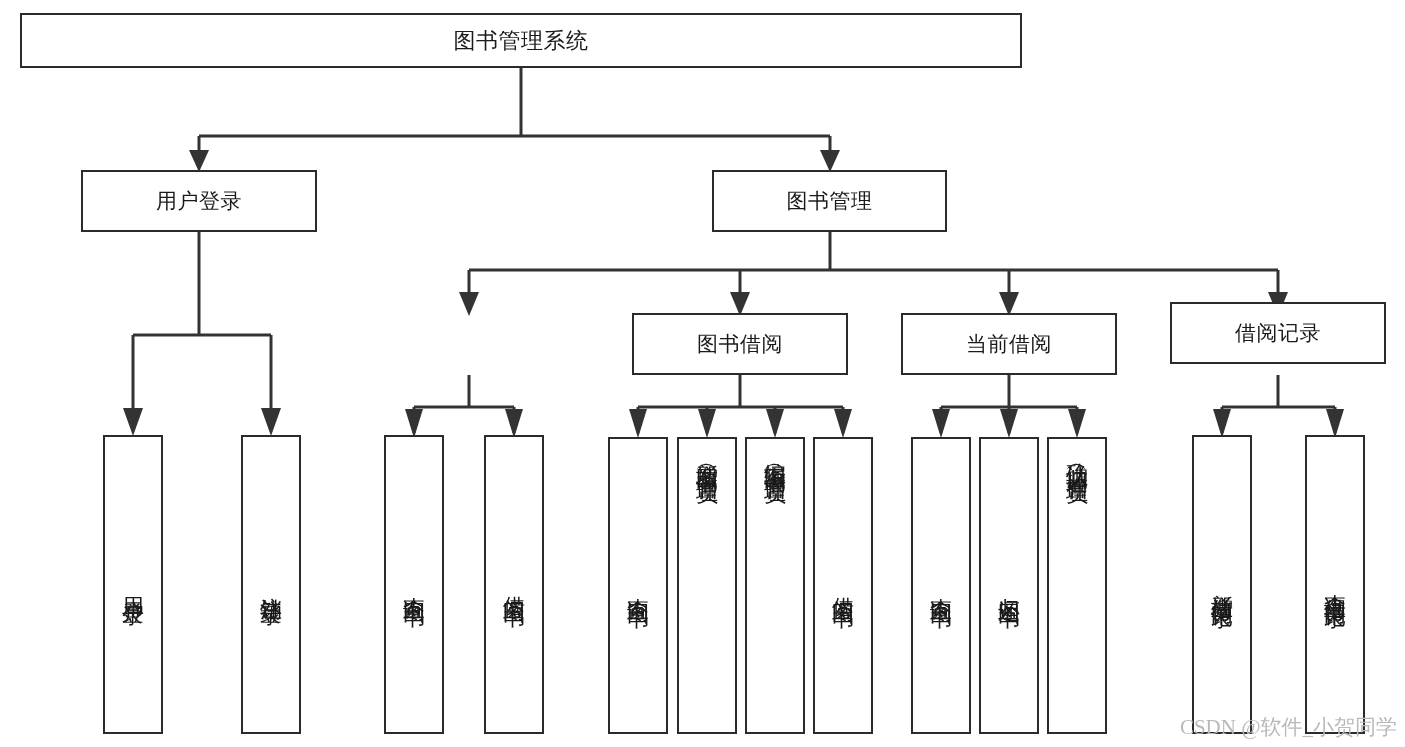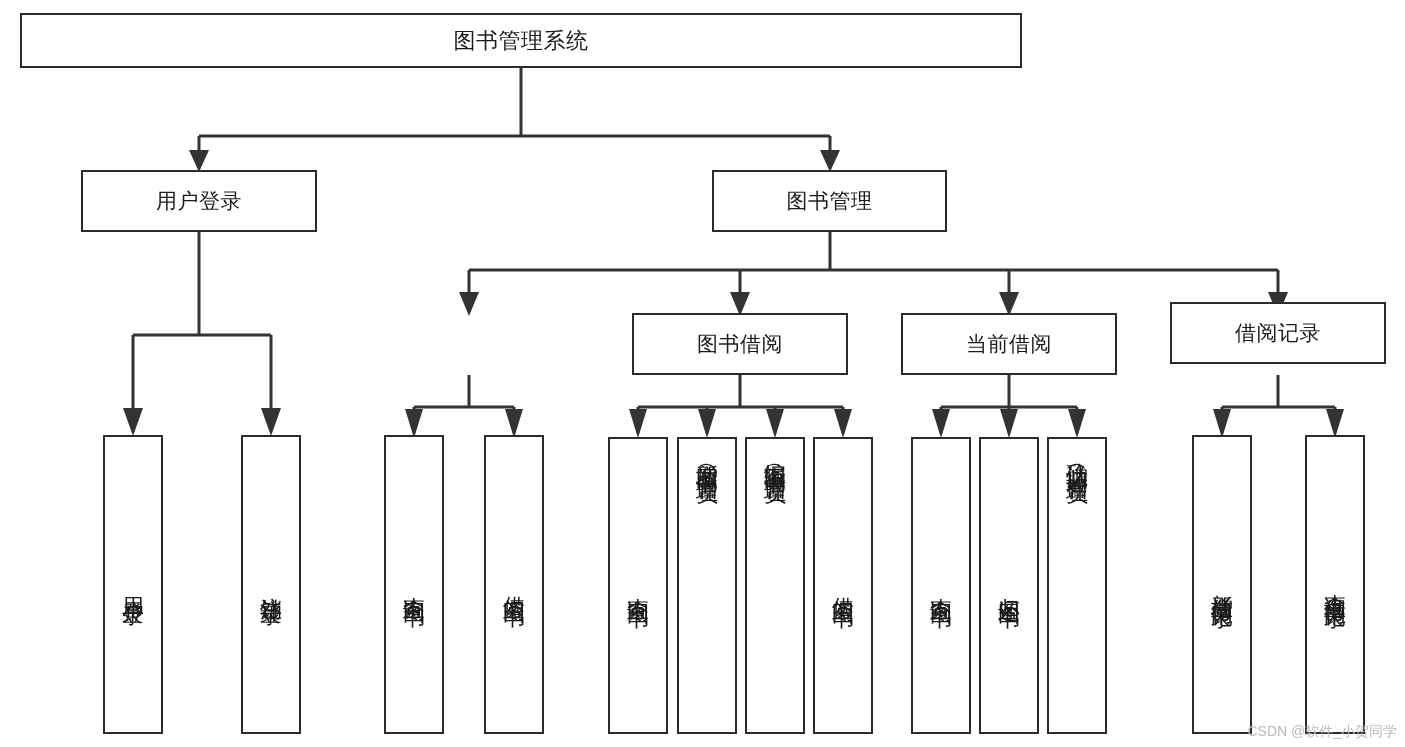--- a/index.html
+++ b/index.html
@@ -63,25 +63,25 @@
     letter-spacing: 3px;
     line-height: 1;
   }
   .v-node.align-top {
     align-items: flex-start;
   }
   .watermark {
     position: absolute;
     right: 8px;
     bottom: 6px;
-    font-size: 14px;
+    font-size: 21px;
     color: #b9b9b9;
     z-index: 9;
     white-space: nowrap;
-    font-family: Liberation Sans, sans-serif;
+    font-family: Liberation Serif, serif;
   }
 </style>
 </head>
 <body>
 
 <div id="diagram-root">
 
   <svg id="wire-layer" viewBox="0 0 1405 747" width="1405" height="747" xmlns="http://www.w3.org/2000/svg">
     <defs>
       <marker id="arrowhead" viewBox="0 0 10 12" refX="5" refY="11" markerWidth="9" markerHeight="11" orient="auto-start-reverse">

